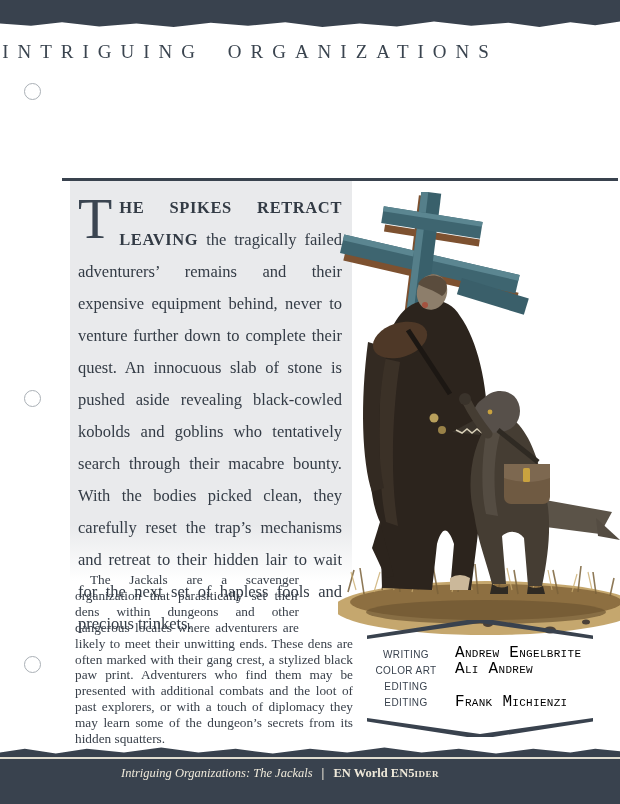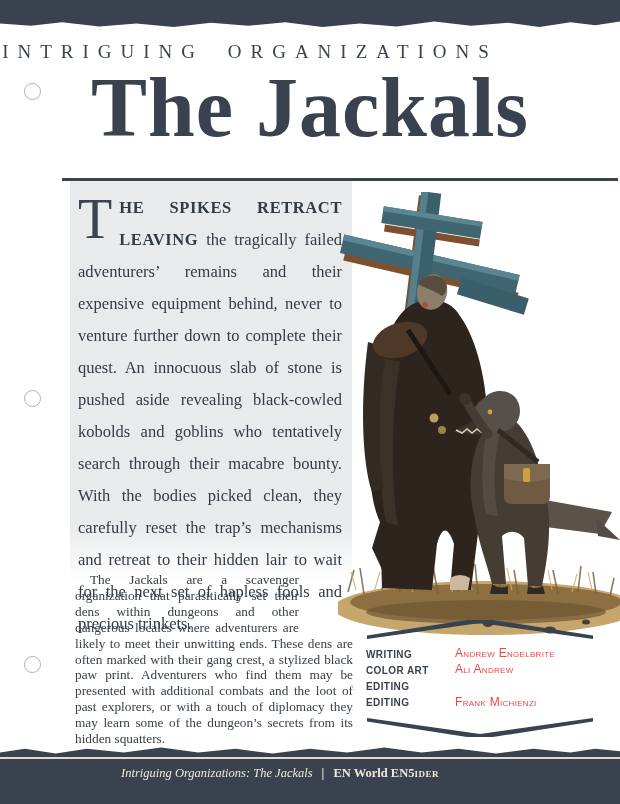--- a/index.html
+++ b/index.html
@@ -72,30 +72,30 @@
 
   
   .artwork{position:absolute;left:338px;top:192px;width:282px;height:452px;}
 
   
   .credits{position:absolute;left:366px;top:620px;width:228px;}
   .chev{display:block;width:228px;height:20px;}
   .credit-rows{margin:6px 0 6px 0;}
   .credit-row{display:flex;line-height:14.8px;}
   .credit-role{
-    width:80px;text-align:left;
+    width:80px;text-align:center;
     font-family:"Liberation Sans", sans-serif;
-    font-weight:700;font-size:10px;letter-spacing:0.4px;
+    font-weight:400;font-size:10px;letter-spacing:0.4px;
     color:#39424e;padding-top:1.5px;
   }
   .credit-name{
     flex:1;padding-left:9px;
-    font-family:Liberation Sans, sans-serif;
-    font-size:12px;font-variant:small-caps;letter-spacing:0.3px;
-    color:#ef4444;
+    font-family:Liberation Mono, monospace;
+    font-size:16px;font-variant:small-caps;letter-spacing:0.3px;
+    color:#000000;
   }
 
   
   .footer-bar{
     position:absolute;left:0;top:744px;width:620px;height:60px;
     background:#39424e;
     clip-path:polygon(0 100%,0 14%,4% 8%,9% 16%,14% 8%,20% 14%,26% 6%,32% 14%,38% 8%,44% 16%,50% 8%,56% 14%,62% 6%,68% 14%,74% 8%,80% 16%,86% 8%,92% 14%,96% 8%,100% 12%,100% 100%);
   }
   .footer-line{
     position:absolute;left:0;top:757px;width:620px;height:2px;
@@ -115,21 +115,20 @@
 
 <div class="page">
 
   <div class="topbar"></div>
 
   <div class="hole h1"></div>
   <div class="hole h2"></div>
   <div class="hole h3"></div>
 
   <div class="kicker">INTRIGUING ORGANIZATIONS</div>
-  <h1 class="title">The Jackals</h1>
 
   <div class="rule"></div>
 
   <div class="graybox">
     <p class="lead"><span class="dropcap">T</span><span class="leadcaps">HE SPIKES RETRACT LEAVING</span><span> the tragically failed adventurers’ remains and their expensive equipment behind, never to venture further down to complete their quest. An innocuous slab of stone is pushed aside revealing black-cowled kobolds and goblins who tentatively search through their macabre bounty. With the bodies picked clean, they carefully reset the trap’s mechanisms and retreat to their hidden lair to wait for the next set of hapless fools and precious trinkets.</span></p>
   </div>
 
   <div class="artwork">
     <svg width="282" height="452" viewBox="0 0 282 452" xmlns="http://www.w3.org/2000/svg">
 

